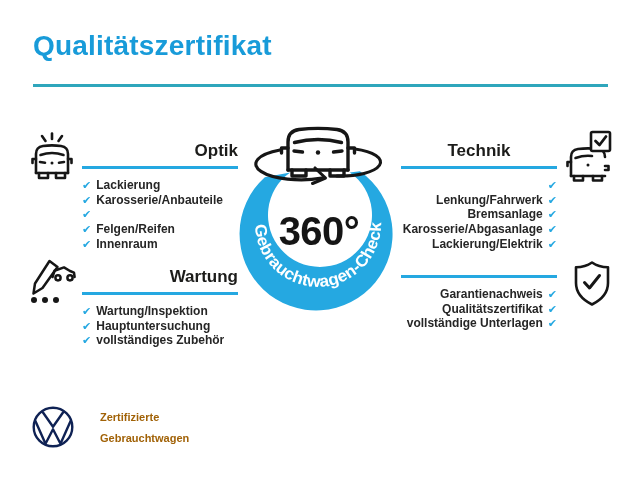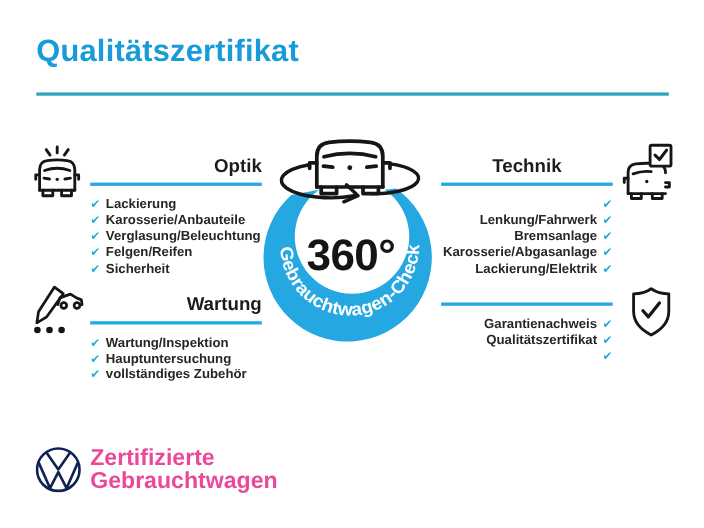--- a/index.html
+++ b/index.html
@@ -33,22 +33,22 @@
     color:#25a8e1;font-size:11px;line-height:11px;flex:0 0 auto;
     font-family:"DejaVu Sans",sans-serif;
   }
   .item-label{
     font-size:12px;font-weight:bold;color:#262626;white-space:nowrap;line-height:11px;
   }
   
   .abs{position:absolute;}
   
   .brand-text{
-    position:absolute;left:82px;top:407px;
-    font-size:21px;font-weight:bold;color:#ec4899;line-height:20.5px;
+    position:absolute;left:100px;top:407px;
+    font-size:11px;font-weight:bold;color:#a16207;line-height:20.5px;
   }
   
   #center-graphic{position:absolute;left:238px;top:118px;}
   .ring-label-text{
     font-family:"Liberation Sans",sans-serif;font-weight:bold;font-size:16.5px;fill:#ffffff;
   }
   .degree-text{
     font-family:"Liberation Sans",sans-serif;font-weight:bold;font-size:40px;fill:#151515;
     letter-spacing:-0.5px;
   }
@@ -123,31 +123,30 @@
           <span class="item-label">Lackierung</span>
         </div>
 
         <div class="row">
           <span class="check">✔</span>
           <span class="item-label">Karosserie/Anbauteile</span>
         </div>
 
         <div class="row">
           <span class="check">✔</span>
-          <span class="item-label">Verglasung/Beleuchtung</span>
         </div>
 
         <div class="row">
           <span class="check">✔</span>
           <span class="item-label">Felgen/Reifen</span>
         </div>
 
         <div class="row">
           <span class="check">✔</span>
-          <span class="item-label">Sicherheit</span>
+          <span class="item-label">Innenraum</span>
         </div>
       </div>
   </div>
 
   <div class="section sec-right" id="sec-technik">
     <div class="sec-title">Technik</div>
     <div class="sec-rule"></div>
     <div class="sec-list">
 
         <div class="row">
@@ -207,20 +206,21 @@
           <span class="item-label">Garantienachweis</span>
         </div>
 
         <div class="row">
           <span class="check">✔</span>
           <span class="item-label">Qualitätszertifikat</span>
         </div>
 
         <div class="row">
           <span class="check">✔</span>
+          <span class="item-label">vollständige Unterlagen</span>
         </div>
       </div>
   </div>
 
   <svg id="center-graphic" width="176" height="202" viewBox="0 0 176 202">
 
     <path d="M26.8 59.2 A76.5 76.5 0 1 0 121.9 53.3 L111.8 54.4 A52 52 0 1 1 52.2 54.4 Z" fill="#25a8e1"></path>
 
     <defs>
       <path id="ring-text-path" d="M17 105.8 A63 63 0 1 0 143 105.8" fill="none"></path>

